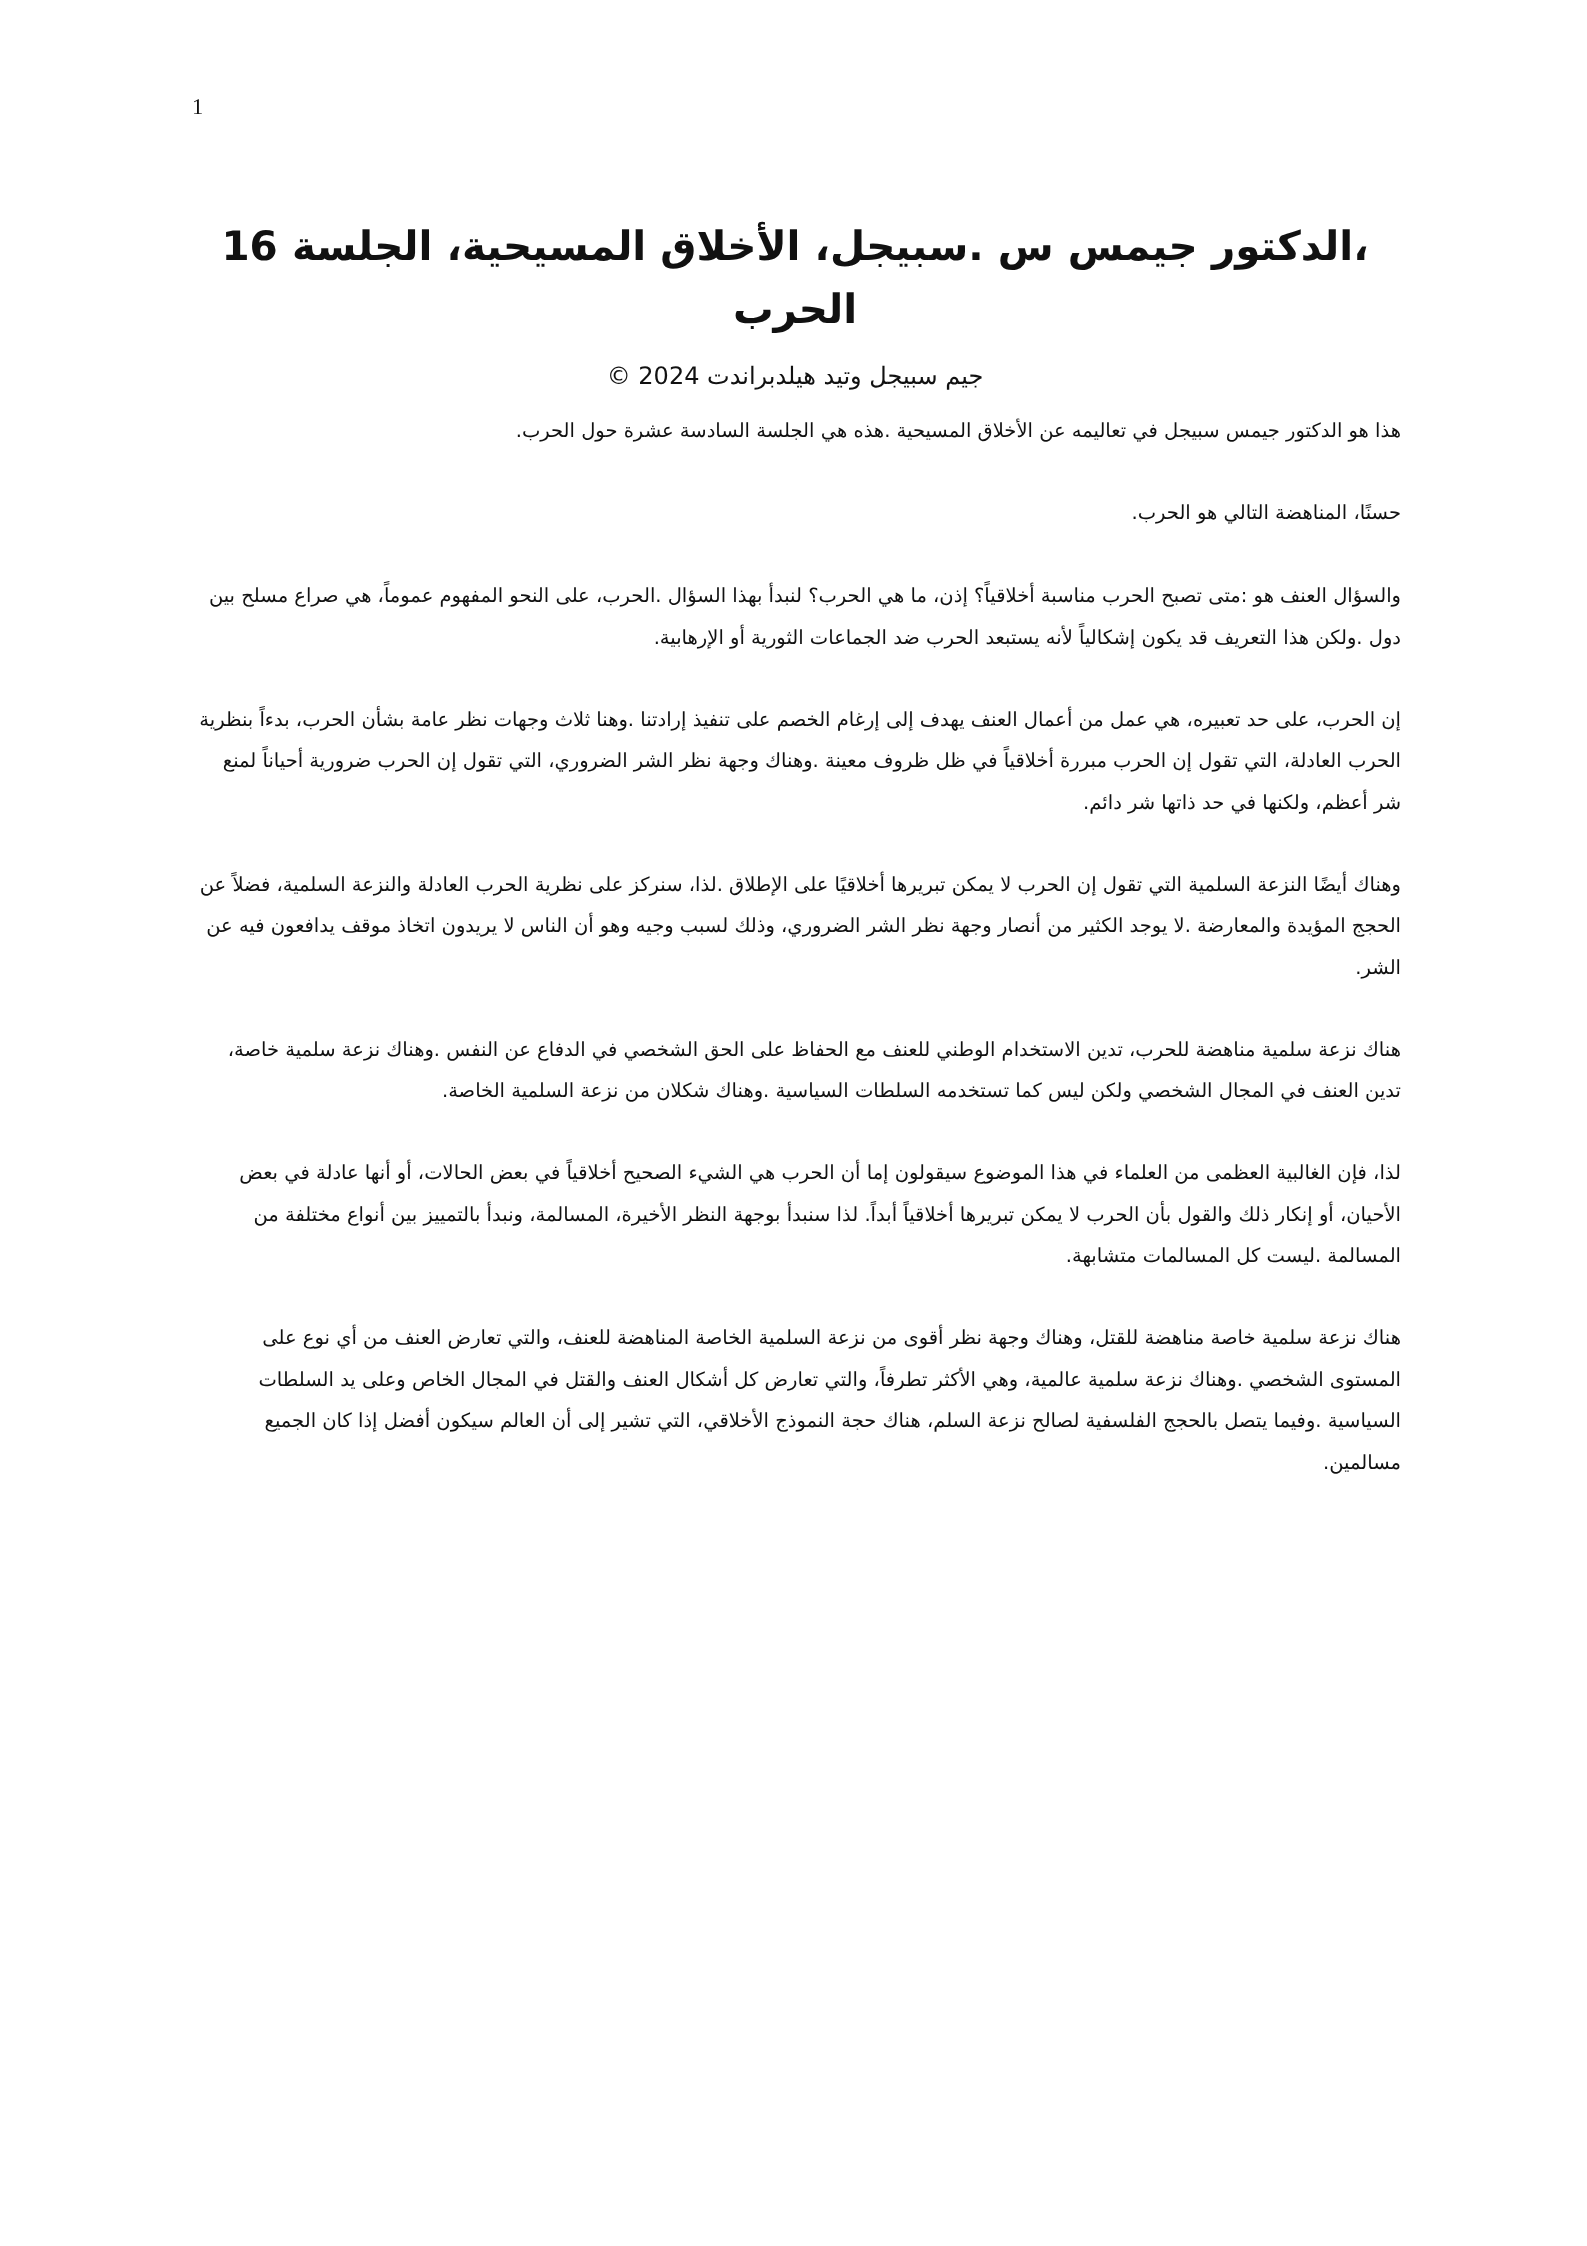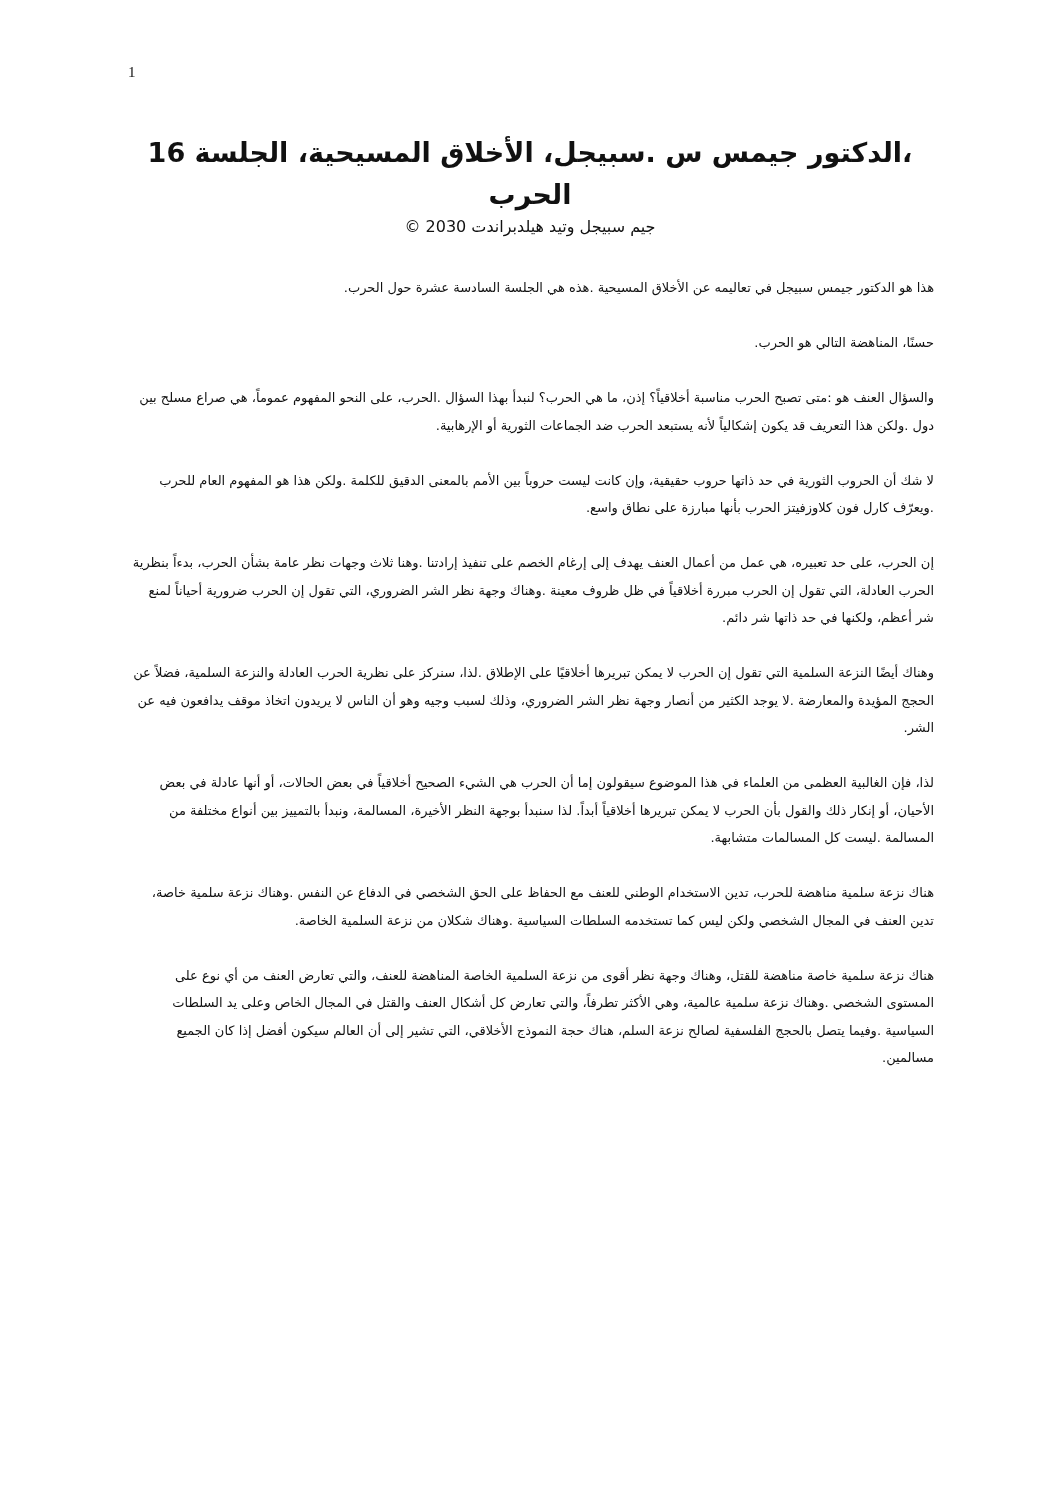--- a/index.html
+++ b/index.html
@@ -1,36 +1,35 @@
 <!DOCTYPE html>
 <html><head>
   <meta charset="utf-8">
   <style>
     html, body { margin: 0; padding: 0; background: #ffffff; }
     body { width: 1058px; height: 1497px; position: relative; overflow: hidden; color: #111; }
     .page-number { position: absolute; left: 128px; top: 64px; font-family: "Liberation Serif", serif; font-size: 15px; }
     .title-block { position: absolute; left: 110px; top: 132px; width: 840px; text-align: center; direction: rtl; font-family: "DejaVu Sans", sans-serif; }
-    .title { font-size: 27px; font-weight: bold; line-height: 42px; margin: 0; }
+    .title { font-size: 27px; font-weight: bold; line-height: 42px; margin: 12px; }
     .copyright { font-size: 16px; line-height: 22px; margin: 0; }
     .body { position: absolute; left: 128px; top: 274px; width: 806px; direction: rtl; text-align: right; font-family: "DejaVu Sans", sans-serif; font-size: 13px; line-height: 27.5px; }
     .body p { margin: 0 0 27.5px 0; }
   </style>
 </head>
 <body>
 
 <div class="page-number">1</div>
 
 <div class="title-block">
   <h1 class="title">،الدكتور جيمس س .سبيجل، الأخلاق المسيحية، الجلسة 16 الحرب</h1>
-  <p class="copyright">جيم سبيجل وتيد هيلدبراندت 2030 ©</p>
+  <p class="copyright">جيم سبيجل وتيد هيلدبراندت 2024 ©</p>
 </div>
 
 <div class="body">
   <p>هذا هو الدكتور جيمس سبيجل في تعاليمه عن الأخلاق المسيحية .هذه هي الجلسة السادسة عشرة حول الحرب.</p>
   <p>حسنًا، المناهضة التالي هو الحرب.</p>
   <p>والسؤال العنف هو :متى تصبح الحرب مناسبة أخلاقياً؟ إذن، ما هي الحرب؟ لنبدأ بهذا السؤال .الحرب، على النحو المفهوم عموماً، هي صراع مسلح بين دول .ولكن هذا التعريف قد يكون إشكالياً لأنه يستبعد الحرب ضد الجماعات الثورية أو الإرهابية.</p>
-  <p>لا شك أن الحروب الثورية في حد ذاتها حروب حقيقية، وإن كانت ليست حروباً بين الأمم بالمعنى الدقيق للكلمة .ولكن هذا هو المفهوم العام للحرب .ويعرّف كارل فون كلاوزفيتز الحرب بأنها مبارزة على نطاق واسع.</p>
   <p>إن الحرب، على حد تعبيره، هي عمل من أعمال العنف يهدف إلى إرغام الخصم على تنفيذ إرادتنا .وهنا ثلاث وجهات نظر عامة بشأن الحرب، بدءاً بنظرية الحرب العادلة، التي تقول إن الحرب مبررة أخلاقياً في ظل ظروف معينة .وهناك وجهة نظر الشر الضروري، التي تقول إن الحرب ضرورية أحياناً لمنع شر أعظم، ولكنها في حد ذاتها شر دائم.</p>
   <p>وهناك أيضًا النزعة السلمية التي تقول إن الحرب لا يمكن تبريرها أخلاقيًا على الإطلاق .لذا، سنركز على نظرية الحرب العادلة والنزعة السلمية، فضلاً عن الحجج المؤيدة والمعارضة .لا يوجد الكثير من أنصار وجهة نظر الشر الضروري، وذلك لسبب وجيه وهو أن الناس لا يريدون اتخاذ موقف يدافعون فيه عن الشر.</p>
+  <p>هناك نزعة سلمية مناهضة للحرب، تدين الاستخدام الوطني للعنف مع الحفاظ على الحق الشخصي في الدفاع عن النفس .وهناك نزعة سلمية خاصة، تدين العنف في المجال الشخصي ولكن ليس كما تستخدمه السلطات السياسية .وهناك شكلان من نزعة السلمية الخاصة.</p>
   <p>لذا، فإن الغالبية العظمى من العلماء في هذا الموضوع سيقولون إما أن الحرب هي الشيء الصحيح أخلاقياً في بعض الحالات، أو أنها عادلة في بعض الأحيان، أو إنكار ذلك والقول بأن الحرب لا يمكن تبريرها أخلاقياً أبداً. لذا سنبدأ بوجهة النظر الأخيرة، المسالمة، ونبدأ بالتمييز بين أنواع مختلفة من المسالمة .ليست كل المسالمات متشابهة.</p>
-  <p>هناك نزعة سلمية مناهضة للحرب، تدين الاستخدام الوطني للعنف مع الحفاظ على الحق الشخصي في الدفاع عن النفس .وهناك نزعة سلمية خاصة، تدين العنف في المجال الشخصي ولكن ليس كما تستخدمه السلطات السياسية .وهناك شكلان من نزعة السلمية الخاصة.</p>
   <p>هناك نزعة سلمية خاصة مناهضة للقتل، وهناك وجهة نظر أقوى من نزعة السلمية الخاصة المناهضة للعنف، والتي تعارض العنف من أي نوع على المستوى الشخصي .وهناك نزعة سلمية عالمية، وهي الأكثر تطرفاً، والتي تعارض كل أشكال العنف والقتل في المجال الخاص وعلى يد السلطات السياسية .وفيما يتصل بالحجج الفلسفية لصالح نزعة السلم، هناك حجة النموذج الأخلاقي، التي تشير إلى أن العالم سيكون أفضل إذا كان الجميع مسالمين.</p>
 </div>
 
 </body></html>

